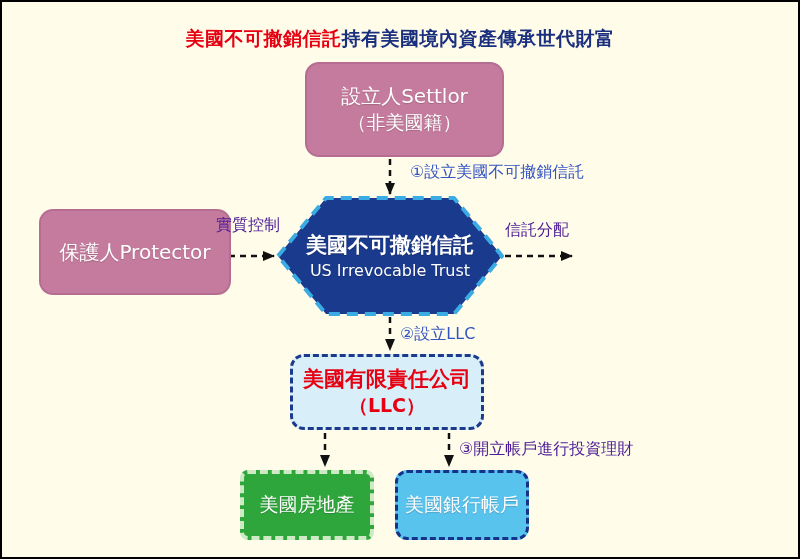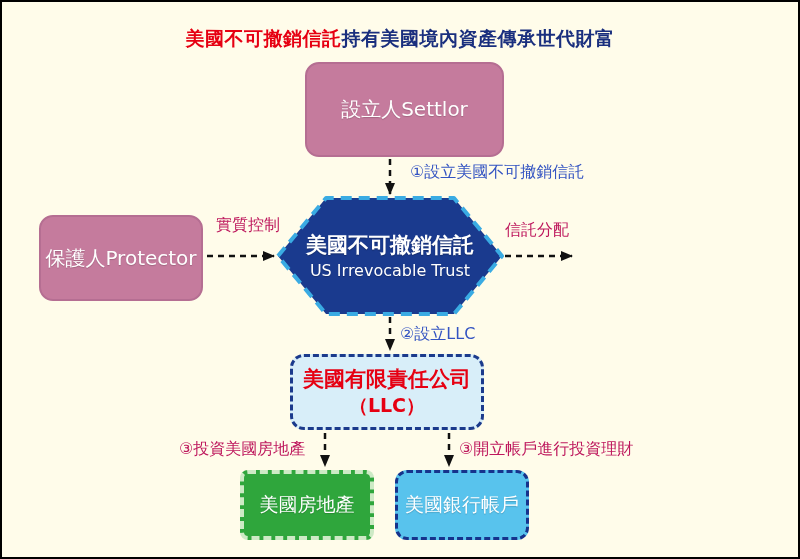--- a/index.html
+++ b/index.html
@@ -23,21 +23,21 @@
     align-items:center;justify-content:center;
     color:#fff;text-align:left;line-height:1.35;
     text-shadow:0 1px 1px rgba(0,0,0,.18);
   }
   .pink{
     background:#C57B9D;border:2px solid #B56E92;border-radius:14px;
   }
   .node .l1{font-size:20px;}
   .node .l2{font-size:19px;}
   .settlor{left:303px;top:60px;width:199px;height:95px;}
-  .protector{left:37px;top:207px;width:164px;height:86px;margin-top:6px;}
+  .protector{left:37px;top:207px;width:192px;height:86px;}
   .beneficiary{left:575px;top:212px;width:192px;height:83px;}
   .trust-text{
     position:absolute;left:276px;top:196px;width:224px;height:117px;
     display:flex;flex-direction:column;align-items:center;justify-content:center;
     color:#fff;line-height:1.4;text-shadow:0 1px 1px rgba(0,0,0,.25);
   }
   .trust-text .l1{font-size:21px;font-weight:bold;}
   .trust-text .l2{font-size:16px;}
   .llc{
     left:288px;top:352px;width:194px;height:76px;
@@ -53,21 +53,21 @@
   .blue{
     left:393px;top:468px;width:134px;height:70px;
     background:#58C3ED;border:3px dashed #16338C;border-radius:12px;
   }
   .green .l1,.blue .l1{font-size:19px;}
   .edge-label{
     position:absolute;white-space:nowrap;
     font-size:16px;line-height:1.1;
   }
   .step{color:#3353C2;}
-  .side{color:#be185d;}
+  .side{color:#4c1d95;}
   svg.overlay{position:absolute;left:0;top:0;width:800px;height:559px;}
 </style>
 </head>
 <body>
 
 <div class="stage">
 
   <svg class="overlay" viewBox="0 0 800 559">
     <defs>
       <marker id="arw" markerUnits="userSpaceOnUse" markerWidth="14" markerHeight="12" refX="11" refY="5" orient="auto">
@@ -82,20 +82,21 @@
     <line x1="323" y1="431" x2="323" y2="464" stroke="#111" stroke-width="2.5" stroke-dasharray="6 5" marker-end="url(#arw)"></line>
     <line x1="447" y1="431" x2="447" y2="464" stroke="#111" stroke-width="2.5" stroke-dasharray="6 5" marker-end="url(#arw)"></line>
   </svg>
 
   <div class="title">
     <span class="hl">美國不可撤銷信託</span><span class="rest">持有美國境內資產傳承世代財富</span>
   </div>
 
   <div class="node pink settlor">
     <span class="l1">設立人Settlor</span>
+    <span class="l2">（非美國籍）</span>
   </div>
 
   <div class="node pink protector">
     <span class="l1">保護人Protector</span>
   </div>
 
   <div class="trust-text">
     <span class="l1">美國不可撤銷信託</span>
     <span class="l2">US Irrevocable Trust</span>
   </div>
@@ -111,16 +112,15 @@
   </div>
 
   <div class="node blue">
     <span class="l1">美國銀行帳戶</span>
   </div>
 
   <div class="edge-label step" style="left:400px;top:161px;margin-left:8px;">①設立美國不可撤銷信託</div>
   <div class="edge-label side" style="left:214px;top:214px;">實質控制</div>
   <div class="edge-label side" style="left:503px;top:219px;">信託分配</div>
   <div class="edge-label step" style="left:398px;top:323px;">②設立LLC</div>
-  <div class="edge-label side" style="left:177px;top:438px;">③投資美國房地產</div>
   <div class="edge-label side" style="left:457px;top:438px;">③開立帳戶進行投資理財</div>
 
 </div>
 
 </body></html>

